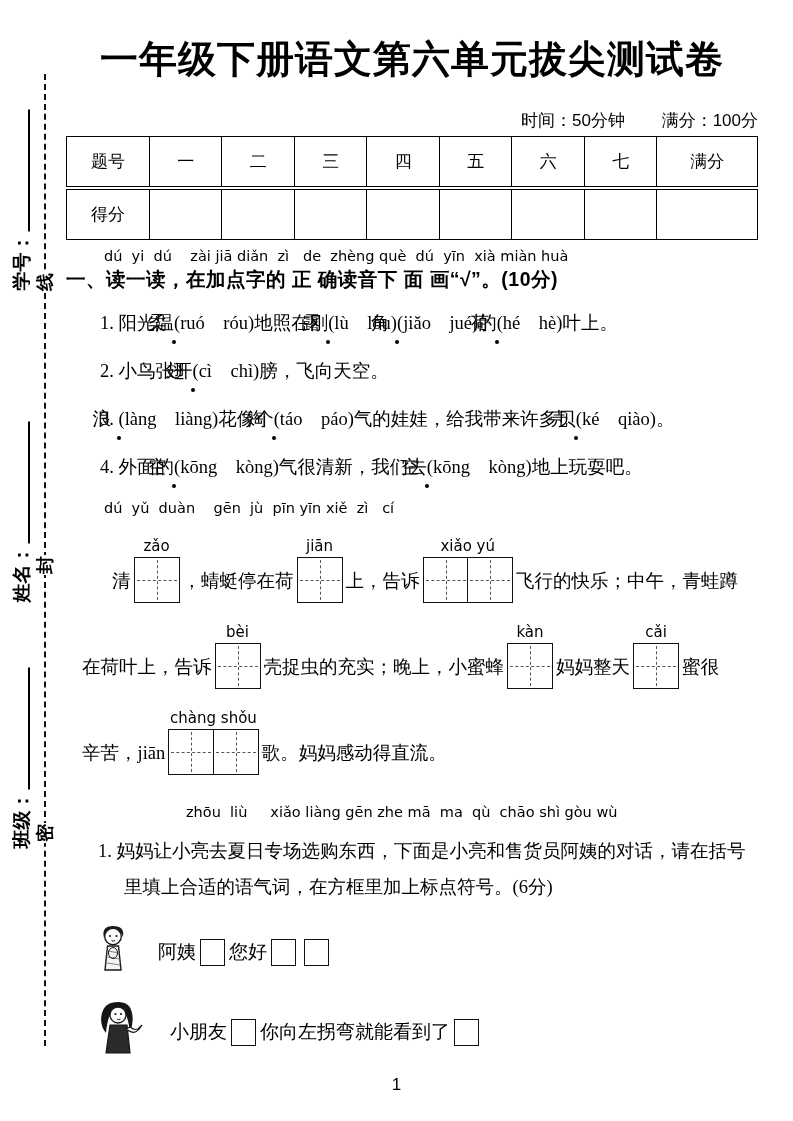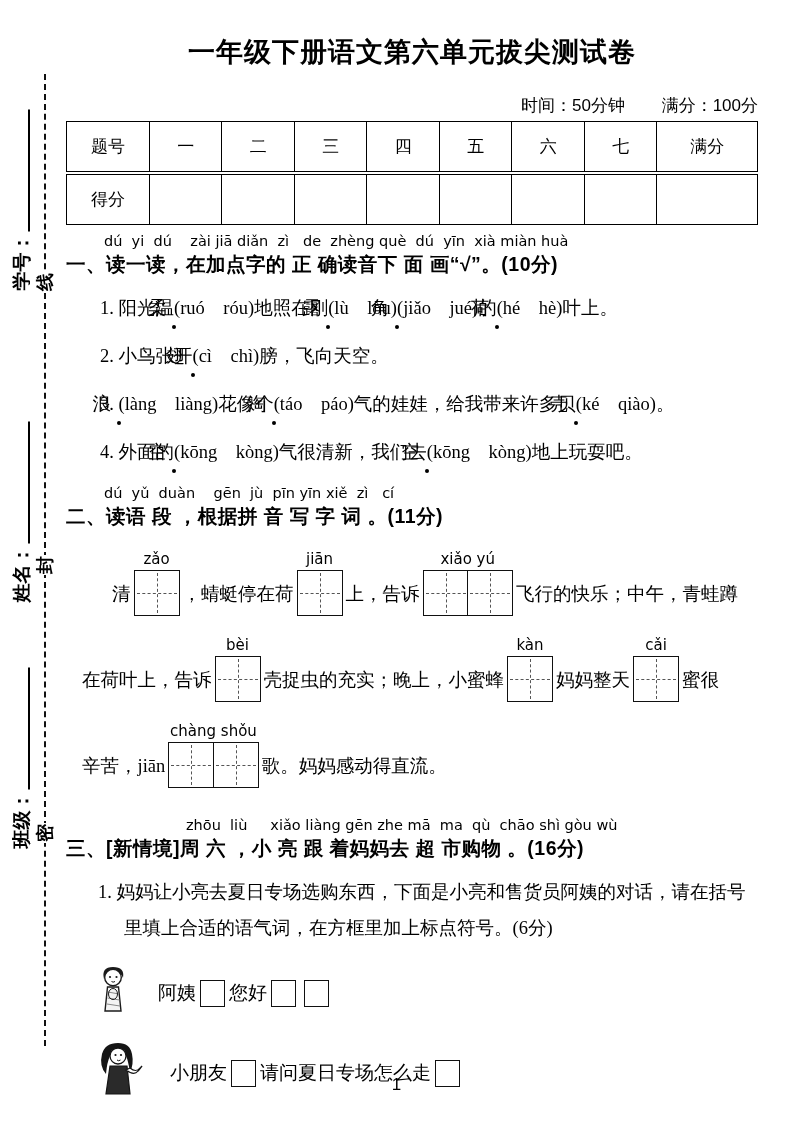--- a/index.html
+++ b/index.html
@@ -13,21 +13,21 @@
                 white-space:nowrap;font-size:19px;font-weight:bold;
                 font-family:"Liberation Sans",sans-serif;}
   .margin-field .blank{display:inline-block;width:122px;border-bottom:2.2px solid #000;
                        height:1em;vertical-align:-2px;margin-left:2px;}
   .seal-char{position:absolute;left:45px;transform:translate(-50%,-50%) rotate(-90deg);
              background:#fff;padding:3px 1px;font-size:18px;font-weight:bold;
              font-family:"Liberation Sans",sans-serif;}
 
   
   .content{position:absolute;left:66px;top:34px;width:692px;}
-  h1.title{margin:0;text-align:center;font-size:27px;letter-spacing:1px;
+  h1.title{margin:0;text-align:center;font-size:38px;letter-spacing:1px;
            font-family:"Liberation Sans",sans-serif;font-weight:bold;}
   .meta{margin-top:24px;text-align:right;font-size:17px;font-weight:normal;
         font-family:"Liberation Sans",sans-serif;}
   .meta span + span{margin-left:32px;}
 
   table.score{width:100%;border-collapse:collapse;margin-top:4px;
               font-family:"Liberation Sans",sans-serif;font-size:17px;}
   table.score td{border:1.6px solid #000;text-align:center;padding:13px;height:23px;}
   table.score tr.hdr td{border-bottom:4px double #000;}
   table.score td:first-child{width:12%;}
@@ -127,21 +127,20 @@
       </table>
 
     <div class="py-line" style="padding-left:38px">dú  yi  dú    zài jiā diǎn  zì   de  zhèng què  dú  yīn  xià miàn huà</div>
     <h2 class="sec">一、读一读，在加点字的 正 确读音下 面 画“√”。(10分)</h2>
     <p class="item">1. 阳光温<span class="dot">柔</span>(ruó　róu)地照在刚<span class="dot">露</span>(lù　lòu)<span class="dot">角</span>(jiǎo　jué)的<span class="dot">荷</span>(hé　hè)叶上。</p>
     <p class="item">2. 小鸟张开<span class="dot">翅</span>(cì　chì)膀，飞向天空。</p>
     <p class="item">3. <span class="dot">浪</span>(làng　liàng)花像个<span class="dot">淘</span>(táo　páo)气的娃娃，给我带来许多贝<span class="dot">壳</span>(ké　qiào)。</p>
     <p class="item">4. 外面的<span class="dot">空</span>(kōng　kòng)气很清新，我们去<span class="dot">空</span>(kōng　kòng)地上玩耍吧。</p>
 
     <div class="py-line" style="padding-left:38px;margin-top:16px">dú  yǔ  duàn    gēn  jù  pīn yīn xiě  zì   cí</div>
-    <h2 class="sec">二、读语 段 ，根据拼 音 写 字 词 。(11分)</h2>
     <div class="fill-line fl-1">
         <span>清</span>
         <span class="wgroup">
           <span class="py">zǎo</span>
           <span class="wbox"></span>
         </span>
         <span>，蜻蜓停在荷</span>
         <span class="wgroup">
           <span class="py">jiān</span>
           <span class="wbox"></span>
@@ -177,21 +176,20 @@
         <span class="wgroup">
           <span class="py">chàng shǒu</span>
           <span class="wbox"></span>
           <span class="wbox"></span>
         </span>
         <span>歌。妈妈感动得</span>
         <span>直流。</span>
       </div>
 
     <div class="py-line" style="padding-left:120px;margin-top:30px">zhōu  liù     xiǎo liàng gēn zhe mā  ma  qù  chāo shì gòu wù</div>
-    <h2 class="sec">三、[新情境]周 六 ，小 亮 跟 着妈妈去 超 市购物 。(16分)</h2>
     <p class="item" style="padding-left:58px">1. 妈妈让小亮去夏日专场选购东西，下面是小亮和售货员阿姨的对话，请在括号里填上合适的语气词，在方框里加上标点符号。(6分)</p>
 
     <div class="dlg-row">
       <span class="avatar">
         <svg width="38" height="54" viewBox="0 0 38 54">
           <path d="M10 15 Q7 3 19 3 Q31 3 29 14 Q27 8 20 7.5 Q13 7 10 15 Z" fill="#1b1b1b"></path>
           <circle cx="19" cy="13.5" r="8.3" fill="#fff" stroke="#1b1b1b" stroke-width="1.4"></circle>
           <circle cx="16" cy="13" r="1.1" fill="#1b1b1b"></circle>
           <circle cx="22.5" cy="13" r="1.1" fill="#1b1b1b"></circle>
           <path d="M17.5 17.5 Q19 18.8 21 17.5" fill="none" stroke="#1b1b1b" stroke-width="1"></path>
@@ -218,21 +216,21 @@
           <circle cx="27" cy="15" r="1.1" fill="#151515"></circle>
           <path d="M23 20 Q24.5 21.5 26.5 20" fill="none" stroke="#151515" stroke-width="1"></path>
           <path d="M16 26 L12 54 L36 54 L33 26 Z" fill="#2a2a2a" stroke="#151515" stroke-width="1.2"></path>
           <path d="M32 30 Q40 36 44 31 L46 28 Q42 33 36 28 Z" fill="#fff" stroke="#151515" stroke-width="1.2"></path>
           <path d="M44 31 L48 26" stroke="#151515" stroke-width="1.4"></path>
         </svg>
       </span>
       <div class="dlg-text">
           <span>小朋友</span>
           <span class="pbox"></span>
-          <span>请问夏日专场怎么走</span>
+          <span>你向左拐弯就能看到了</span>
           <span class="pbox"></span>
         </div>
     </div>
 
   </div>
 
   <div class="page-num">1</div>
 </div>
 
 </body></html>

